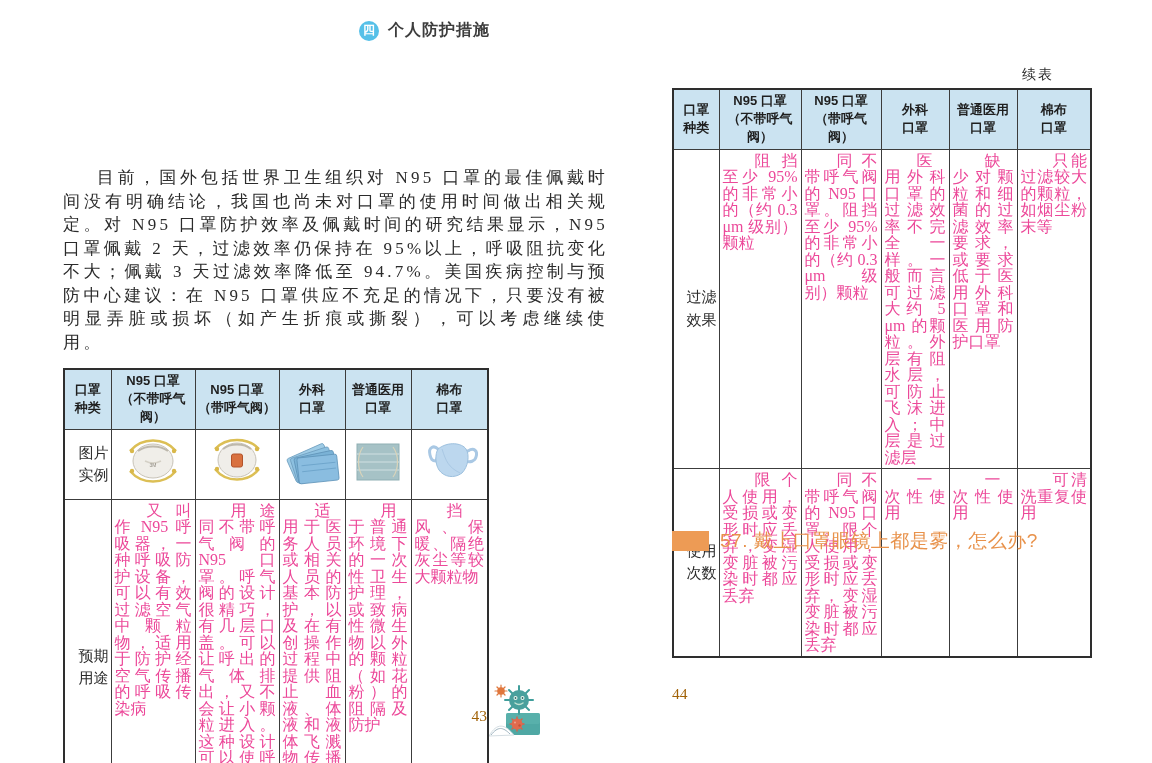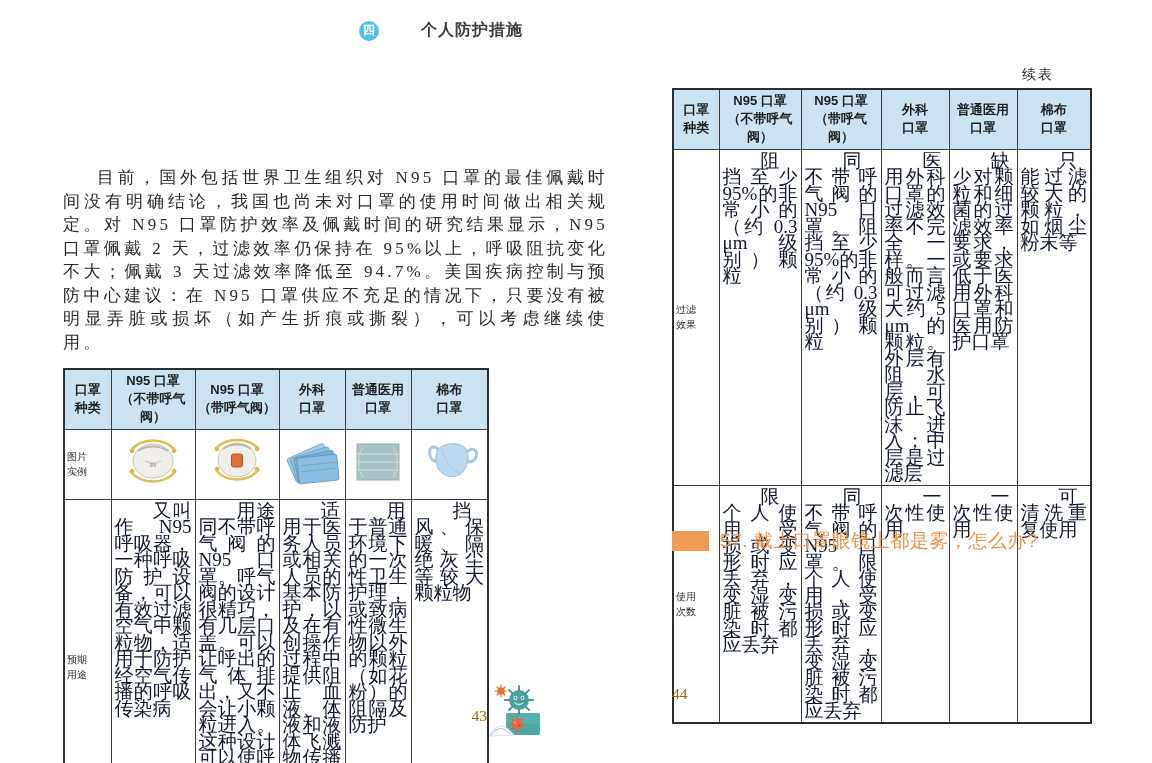--- a/index.html
+++ b/index.html
@@ -9,40 +9,40 @@
 
   .page { position:absolute; top:0; }
   .page-left  { left:63px;  width:545px; height:763px; }
   .page-right { left:672px; width:384px; height:763px; }
 
   
   .running-header { position:absolute; top:20px; left:296px; display:flex; align-items:center; gap:9px;
                     font-family:"Liberation Sans","DejaVu Sans",sans-serif; }
   .chapter-badge { width:20px; height:20px; border-radius:50%; background:#56c0e8; color:#ffffff;
                    font-size:12px; font-weight:700; display:flex; align-items:center; justify-content:center; }
-  .chapter-title { font-size:16px; font-weight:700; color:#3d3d3d; letter-spacing:1px;margin-left:33px; }
+  .chapter-title { font-size:16px; font-weight:700; color:#3d3d3d; letter-spacing:1px; }
 
   
   .bodytext { position:absolute; left:0; width:545px; text-align:justify; color:#2b2b2b; }
   .p1 { top:58px;  font-size:17px; line-height:27.5px; letter-spacing:3.2px; }
   .p2 { top:166px; font-size:17px; line-height:23.5px; letter-spacing:3.2px; text-indent:2em; }
   .pr { position:absolute; top:572px; left:0; width:418px; font-size:17px; line-height:31px;
         letter-spacing:3px; text-align:justify; text-indent:2em; color:#2b2b2b; }
 
   
   table.masks { border-collapse:collapse; table-layout:fixed; background:#ffffff; }
   table.masks th, table.masks td { border:1.5px solid #3c3c3c; overflow:hidden; }
   table.masks { border:2px solid #2e2e2e;padding-left:10px; }
   table.masks th { background:#cbe3f1; font-family:"Liberation Sans","DejaVu Sans",sans-serif;
                    font-weight:700; font-size:13px; line-height:1.4; color:#1f1f1f;
                    text-align:center; vertical-align:middle; white-space:pre-line; padding:2px 1px; }
-  td.rowlabel { text-align:left; vertical-align:middle; white-space:pre-line;
-                font-size:10px; line-height:1.5; color:#2b2b2b; padding:2px; }
-  td.cell { vertical-align:top; text-align:justify; font-size:19px; line-height:16.5px;
-            color:#0f172a; padding:3px 3px 2px 3px; text-indent:2em; }
+  td.rowlabel { text-align:right; vertical-align:middle; white-space:pre-line;
+                font-size:15px; line-height:1.5; color:#2b2b2b; padding:2px; }
+  td.cell { vertical-align:top; text-align:justify; font-size:16px; line-height:16.5px;
+            color:#ec4899; padding:3px 3px 2px 3px; text-indent:2em; }
   td.imgcell { text-align:center; vertical-align:middle; padding:2px; }
 
   .tbl-left  { position:absolute; top:368px; left:0; width:424px; height:337px; }
   .tbl-right { position:absolute; top:88px;  left:0; width:418px; height:415px; }
 
   .continued-label { position:absolute; top:66px; right:2px; font-size:14px; color:#2b2b2b; letter-spacing:2px; }
 
   
   .section-heading { position:absolute; top:528px; left:0; display:flex; align-items:center; gap:11px; }
   .section-bullet { width:37px; height:20px; background:#ed9b55; }

